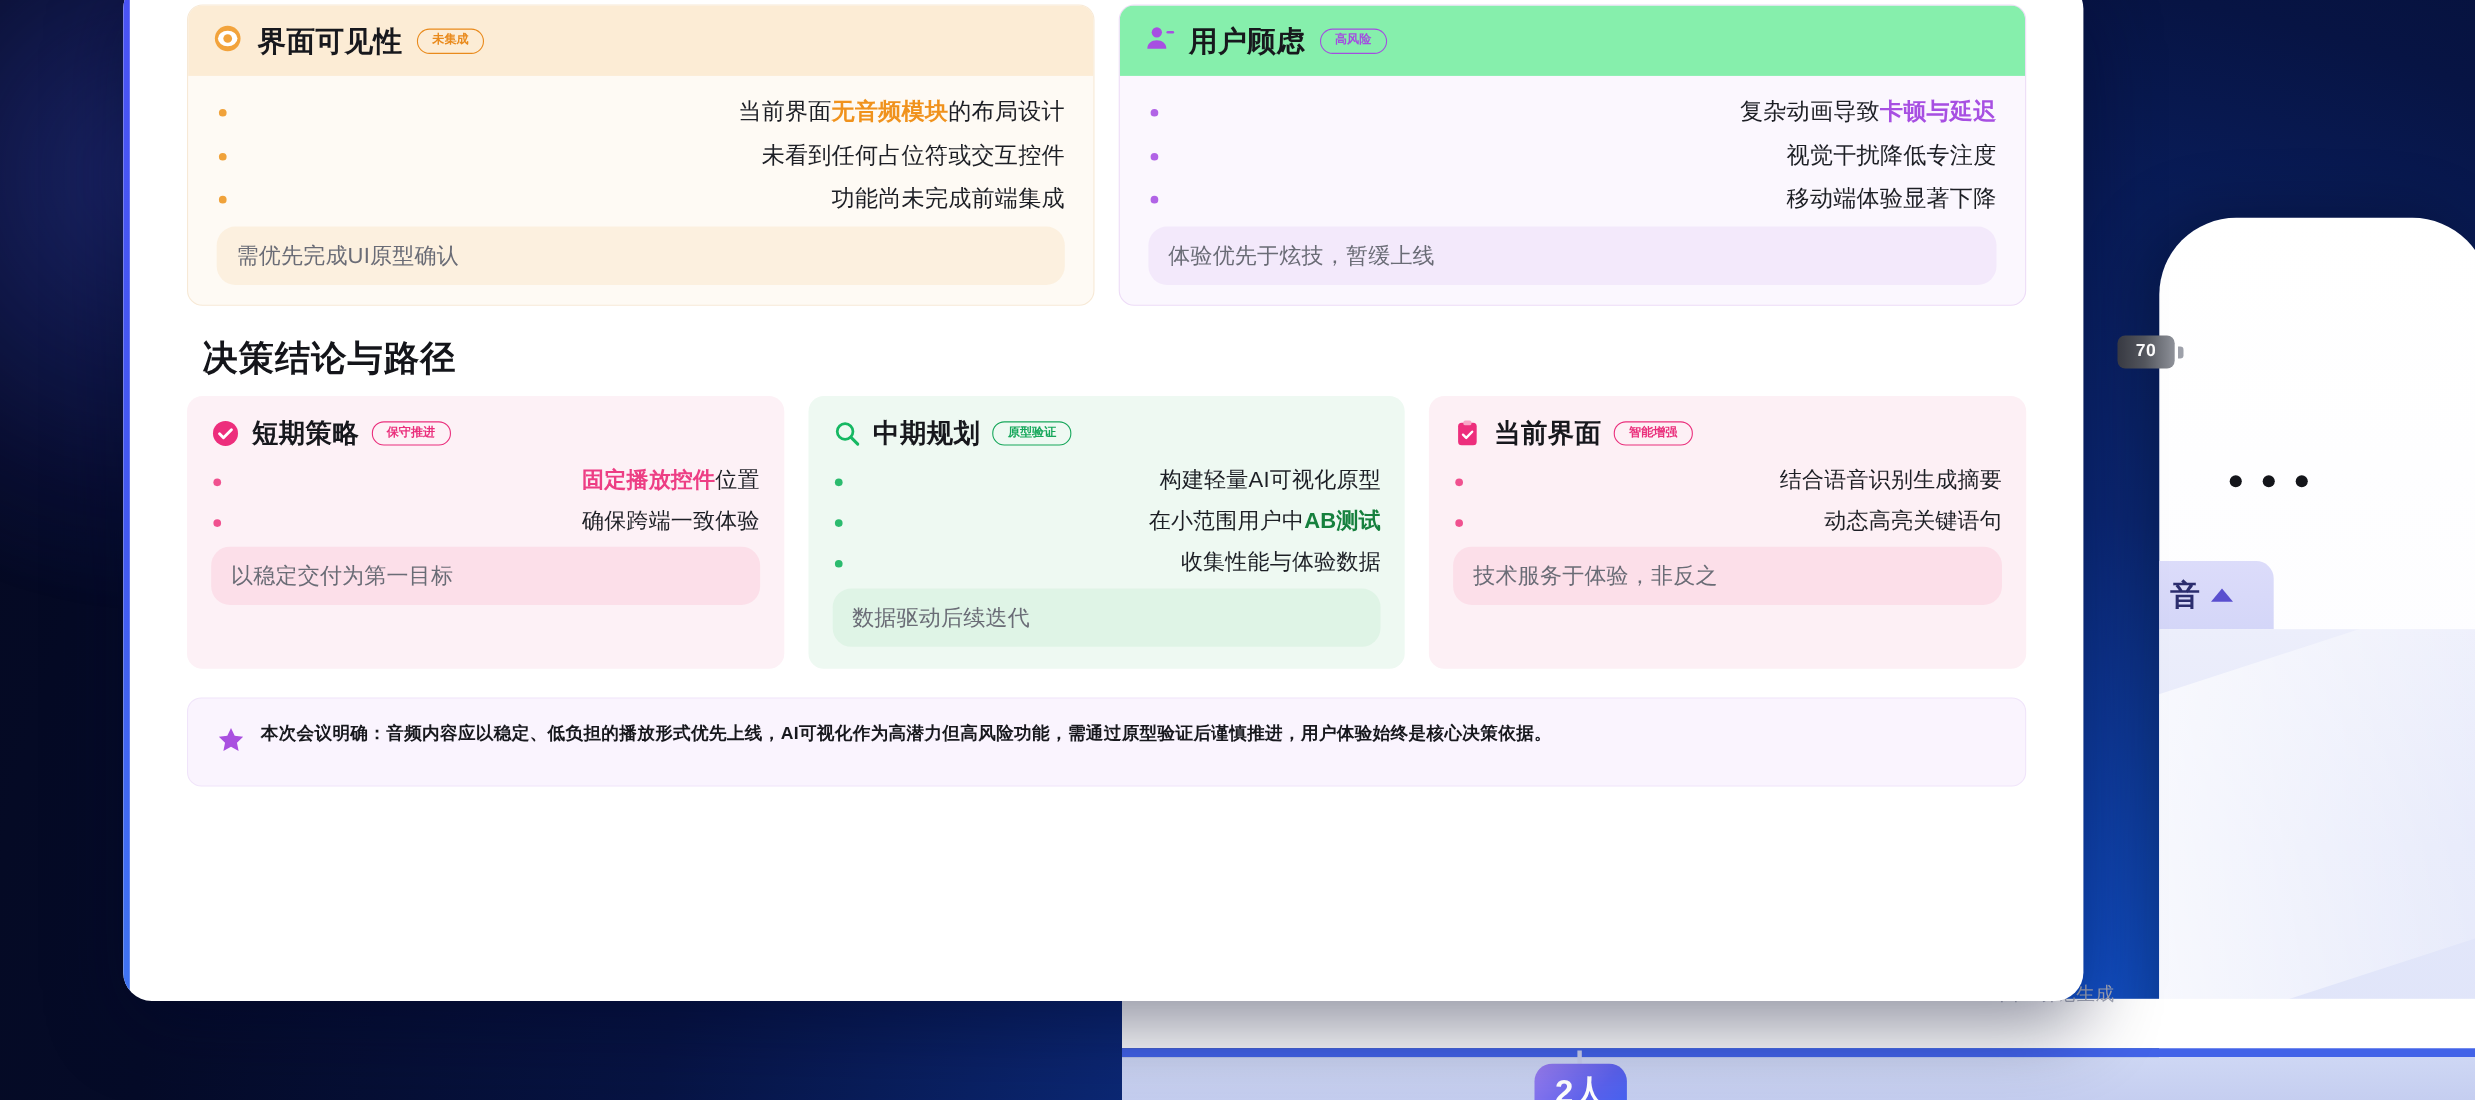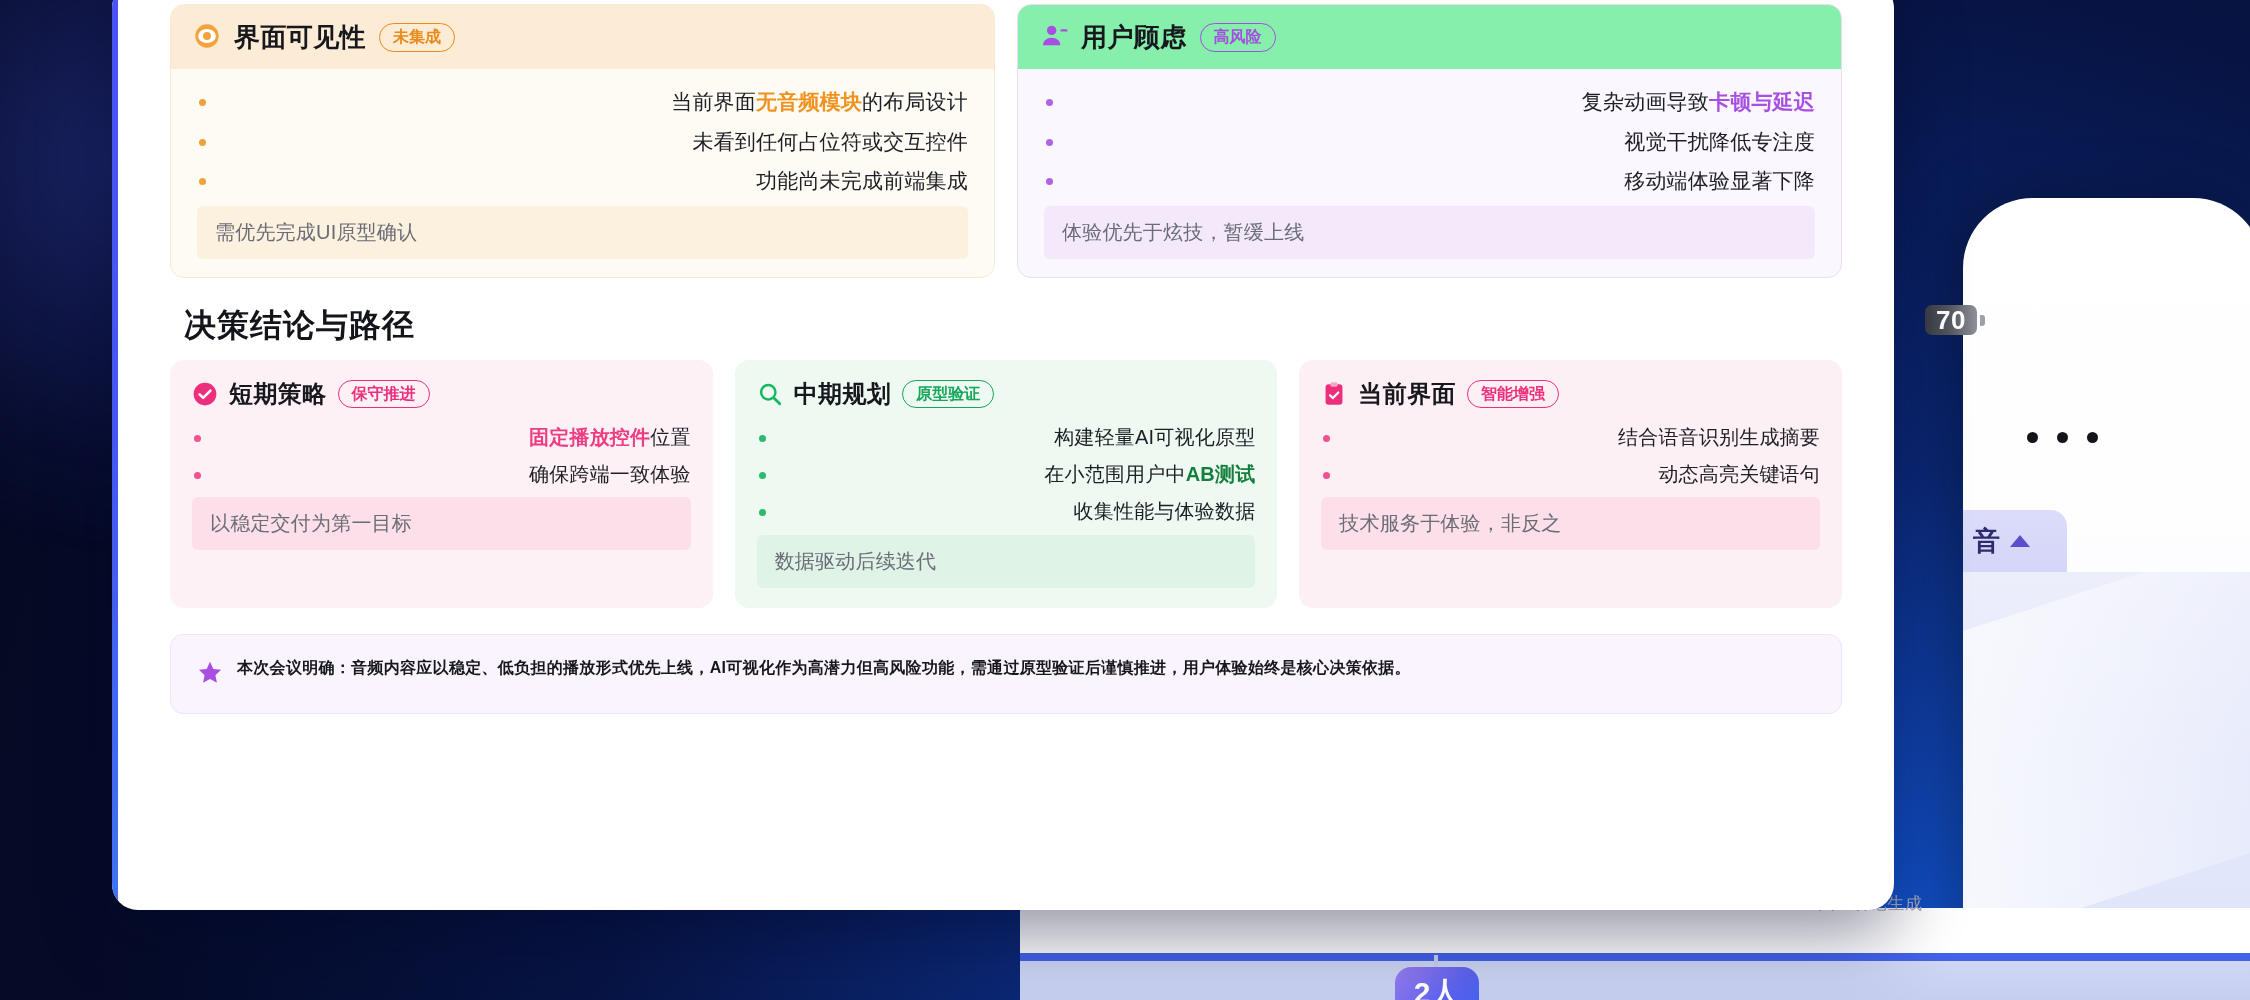--- a/index.html
+++ b/index.html
@@ -36,21 +36,21 @@
     border-radius: 70px 70px 0 0;
     box-shadow: -16px 0 60px rgba(0,0,0,0.30);
   }
   #phone-battery {
     position: absolute; left: 1925px; top: 305px;
     display: flex; align-items: center; gap: 3px;
   }
   #phone-battery .batt-body {
     width: 52px; height: 30px; border-radius: 7px;
     background: linear-gradient(90deg, #3d3f46 0%, #55585f 48%, #8e9199 100%);
-    color: #fff; font-size: 26px; font-weight: 700;
+    color: #fff; font-size: 16px; font-weight: 700;
     display: flex; align-items: center; justify-content: center;
     letter-spacing: 0.5px;
   }
   #phone-battery .batt-nub {
     width: 5px; height: 11px; border-radius: 0 3px 3px 0;
     background: #9ea1aa;
   }
   #phone-dots {
     position: absolute; left: 2027px; top: 432px;
     display: flex; gap: 19px;
@@ -150,21 +150,21 @@
   .insight-head {
     display: flex; align-items: center; gap: 13px;
     padding: 15px 22px 14px 22px;
   }
   .insight-card.amber .insight-head { background: #fcecd5; }
   .insight-card.violet .insight-head { background: #86efac; }
 
   .insight-title { font-size: 26px; font-weight: 700; color: #17181d; letter-spacing: 0.4px; }
 
   .pill {
-    font-size: 16px; padding: 3px 13px 4px 13px;
+    font-size: 11px; padding: 3px 13px 4px 13px;
     border-radius: 999px; border: 1px solid currentColor;
     font-weight: 600; line-height: 1.2;
   }
   .pill.amber { color: #e98a1c; }
   .pill.violet { color: #a34ee0; }
   .pill.rose   { color: #ea2f7c; }
   .pill.green  { color: #17a75b; }
 
   .insight-body { padding: 18px 26px 18px 26px; }
   .bullets { list-style: none; text-align: right; }
@@ -181,21 +181,21 @@
   .b-violet li::before { background: #b163e6; }
   .b-rose li::before   { background: #f0518f; }
   .b-green li::before  { background: #2bbb6e; }
 
   .hl-amber  { color: #f0921d; font-weight: 700; }
   .hl-violet { color: #a74fe2; font-weight: 700; }
   .hl-rose   { color: #ed3e84; font-weight: 700; }
   .hl-green  { color: #15803d; font-weight: 700; margin-top: 31px; }
 
   .note-strip {
-    border-radius: 6px;
+    border-radius: 17px;
     padding: 13px 18px; font-size: 20px; color: #6a6c76;
     letter-spacing: 0.2px;
   }
   .note-amber  { background: #fcf0df; }
   .note-violet { background: #f3e9fb; }
   .note-rose   { background: #fcdfe9; }
   .note-green  { background: #dff4e6; }
 
   
   .section-title {

